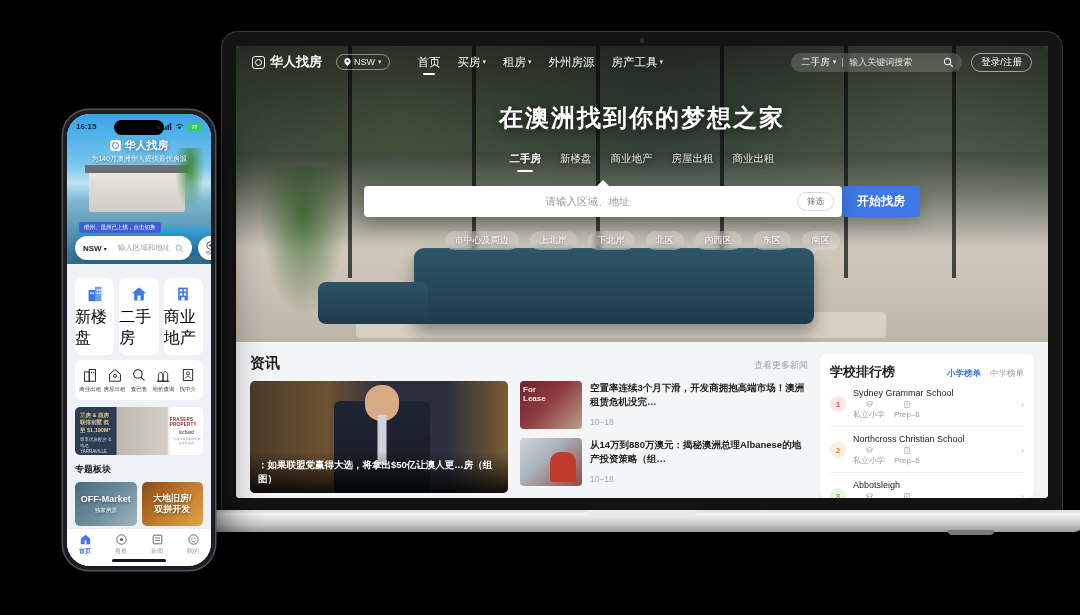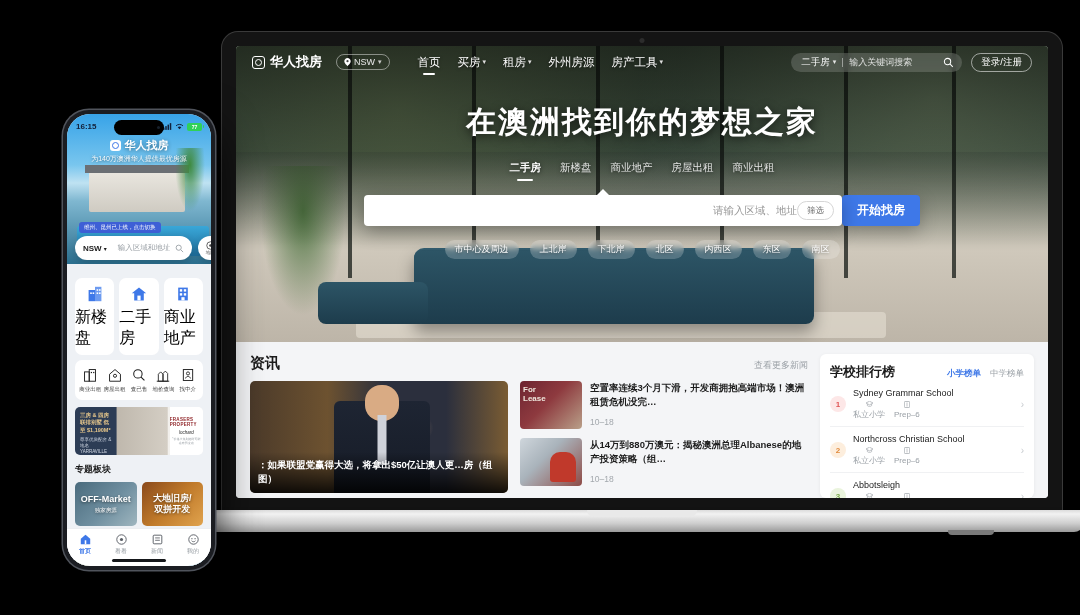--- a/index.html
+++ b/index.html
@@ -127,41 +127,41 @@
   .search-pill .ph { color:rgba(255,255,255,.8); font-size:9px; width:88px; white-space:nowrap; overflow:hidden;}
   .ico-search { width:11px;height:11px; }
   .login-pill {
     color:#fff; font-size:9.5px; border:1px solid rgba(255,255,255,.55);
     border-radius:11px; padding:2px 9px; white-space:nowrap;
   }
 
   
   .hero-content { position:absolute; left:0; right:0; top:56px; text-align:center; z-index:5; }
   .hero-title {
-    color:#fff; font-size:30px; font-weight:700; letter-spacing:2px;
+    color:#fff; font-size:24px; font-weight:700; letter-spacing:2px;
     text-shadow:0 2px 10px rgba(0,0,0,.7);
   }
   .hero-tabs { margin-top:18px; display:flex; justify-content:center; gap:19px; }
   .hero-tab { color:rgba(255,255,255,.86); font-size:10.5px; position:relative; text-shadow:0 1px 4px rgba(0,0,0,.6); }
   .hero-tab.active { color:#fff; font-weight:700; }
   .hero-tab.active::after{
     content:""; position:absolute; left:50%; transform:translateX(-50%); bottom:-6px;
     width:16px;height:2px;background:#fff;border-radius:1px;
   }
   .searchbar-wrap { margin-top:20px; display:flex; justify-content:center; }
   .searchbar {
     width:478px; height:31px; background:#fff; border-radius:4px;
     display:flex; align-items:center; padding-left:14px; position:relative;
     box-shadow:0 6px 18px rgba(0,0,0,.3);
   }
   .searchbar::before{
     content:""; position:absolute; left:50%; top:-6px; transform:translateX(-50%);
     border-left:7px solid transparent;border-right:7px solid transparent;border-bottom:7px solid #fff;
   }
-  .sb-input { flex:1; color:#9a9a9a; font-size:10.5px; text-align:right; }
+  .sb-input { flex:1; color:#9a9a9a; font-size:10.5px; text-align:center; }
   .sb-filter {
     border:1px solid #d6d6d6; border-radius:11px; font-size:8.5px; color:#6b6b6b;
     padding:2.5px 9px; margin-right:8px; white-space:nowrap;
   }
   .sb-go {
     width:78px; height:31px; background:#3e78e8; color:#fff; font-size:12px; font-weight:700;
     display:flex; align-items:center; justify-content:center; border-radius:4px;
     box-shadow:0 6px 18px rgba(0,0,0,.25);
   }
   .chips { margin-top:14px; display:flex; justify-content:center; gap:11px; }

